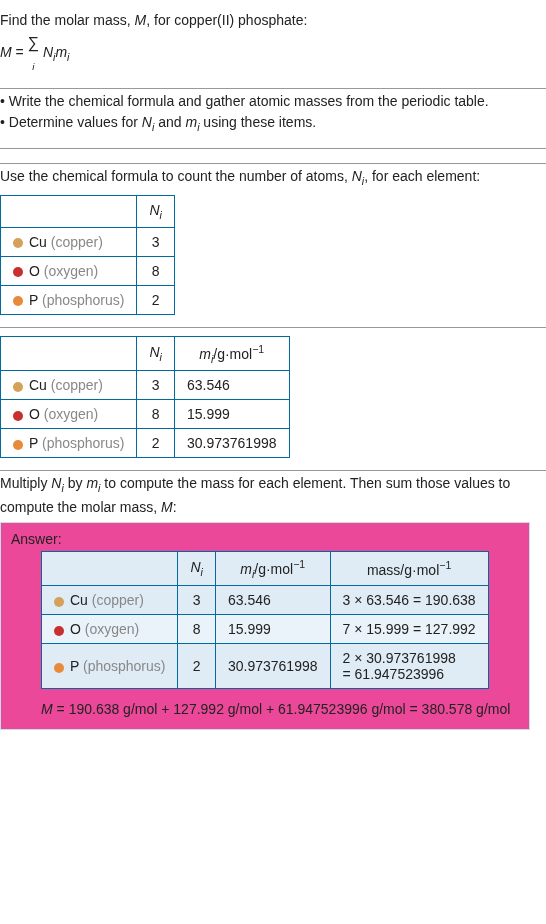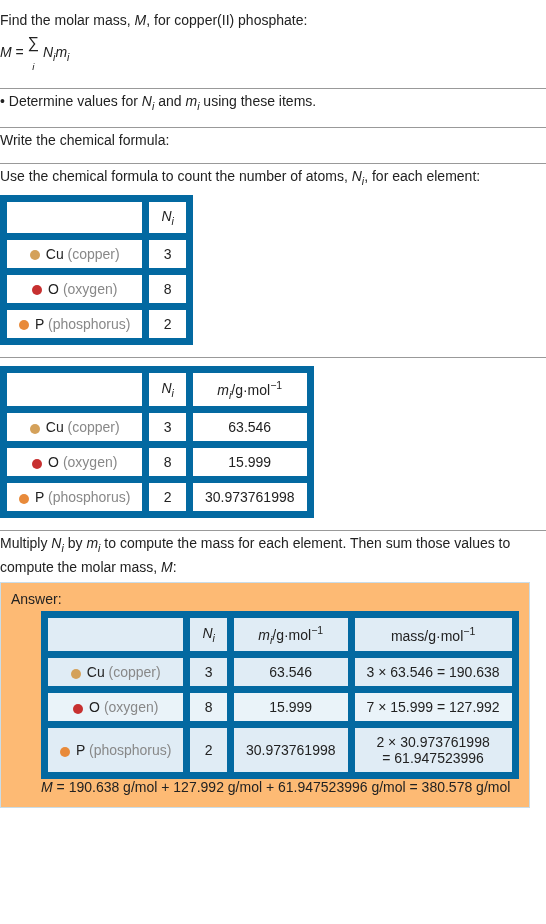--- a/index.html
+++ b/index.html
@@ -35,31 +35,30 @@
     }
     .sup {
       vertical-align: super;
       font-size: 0.75em;
     }
     table {
       border-collapse: collapse;
       margin-top: 6px;
     }
     th, td {
-      border: 7px solid #0369a1;
+      border: 1px solid #0369a1;
       padding: 6px 12px;
       text-align: left;
       font-weight: normal;
     }
     th {
       background: #fff;
     }
     td {
       background: #fff;
-      text-align: center;
     }
     .dot {
       display: inline-block;
       width: 10px;
       height: 10px;
       border-radius: 50%;
       margin-right: 6px;
       vertical-align: middle;
     }
     .dot-cu { background: #d4a15a; }
@@ -68,41 +67,41 @@
     .element-label {
       color: #888;
     }
     .element-name {
       color: #222;
     }
     .col-center {
       text-align: center;
     }
     .answer-box {
-      background: #fdba74;
+      background: #ec4899;
       border: 1px solid #c9dde9;
       padding: 8px 10px 12px 10px;
       margin-top: 4px;
     }
     .answer-box table {
       margin-left: 30px;
       margin-top: 4px;
     }
     .answer-box th {
       background: #e0ecf5;
     }
     .answer-box td {
       background: #eaf3f9;
     }
     .answer-box .alt-row td {
       background: #e0ecf5;
     }
     .answer-text {
       margin-left: 30px;
-      margin-top: 0;
+      margin-top: 12px;
       font-style: italic;
     }
     .answer-text .eq {
       font-style: normal;
     }
     .sigma {
       font-size: 16px;
     }
     .sum-lower {
       font-size: 0.7em;
@@ -116,28 +115,28 @@
   <div class="text-line">
     <span>Find the molar mass, </span><span class="formula">M</span><span>, for copper(II) phosphate:</span>
   </div>
   <div class="text-line">
     <span class="formula">M</span><span> = </span><span style="display:inline-block; text-align:center; vertical-align:middle;"><span class="sigma">∑</span><br><span class="sum-lower">i</span></span> <span class="formula"><span>N</span><span class="sub">i</span></span><span class="formula"><span>m</span><span class="sub">i</span></span>
   </div>
 </div>
 <hr class="divider">
 
 <div class="section">
+  <div class="text-line">• Write the chemical formula and gather atomic masses from the periodic table.</div>
   <div class="text-line">
     <span>• Determine values for </span><span class="formula"><span>N</span><span class="sub">i</span></span><span> and </span><span class="formula"><span>m</span><span class="sub">i</span></span><span> using these items.</span>
   </div>
 </div>
 <hr class="divider">
 
 <div class="section">
-  <div class="text-line">Write the chemical formula:</div>
 </div>
 <hr class="divider">
 
 <div class="section">
   <div class="text-line">
     <span>Use the chemical formula to count the number of atoms, </span><span class="formula"><span>N</span><span class="sub">i</span></span><span>, for each element:</span>
   </div>
   <table>
     <tbody>
         <tr>

